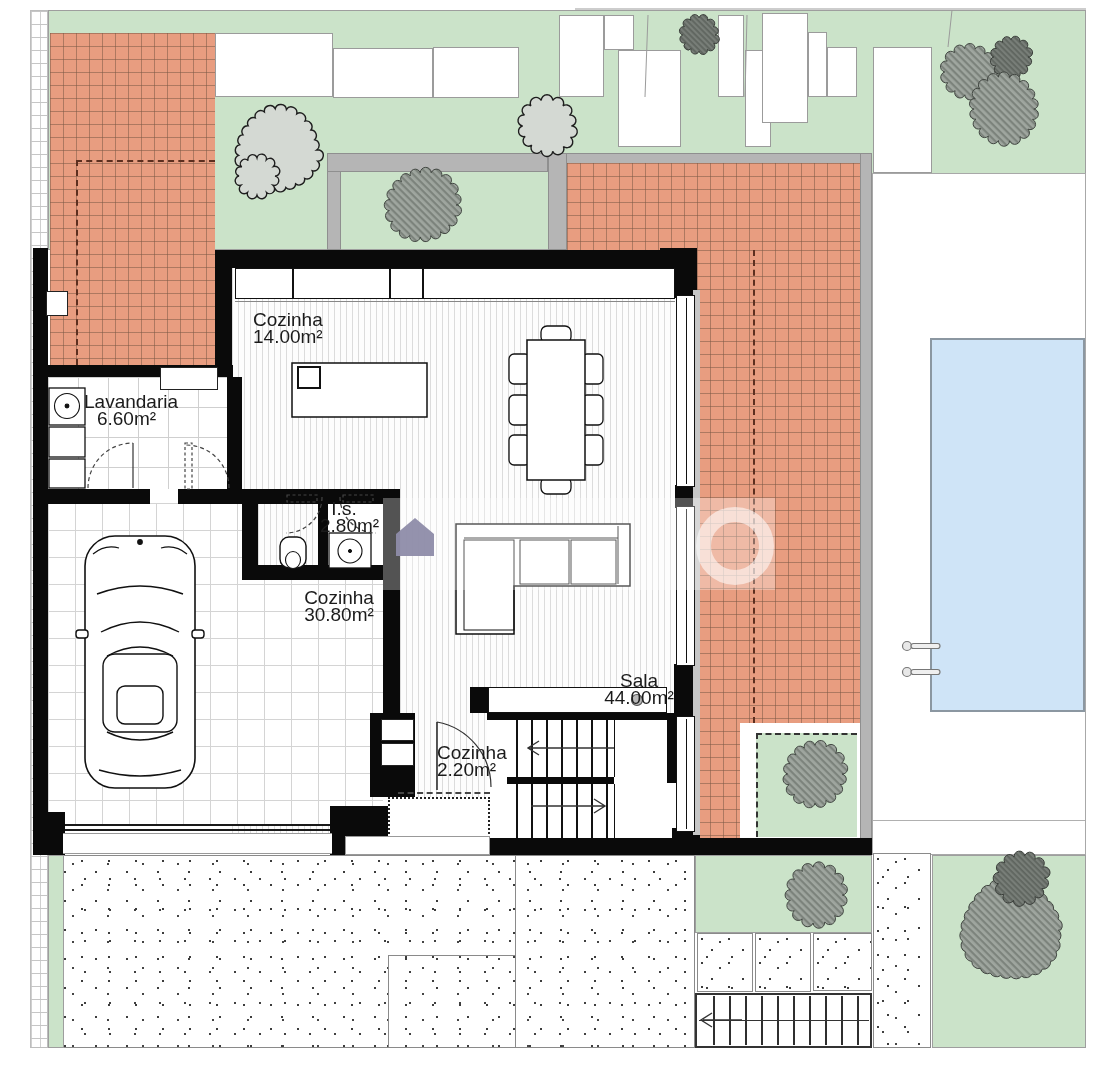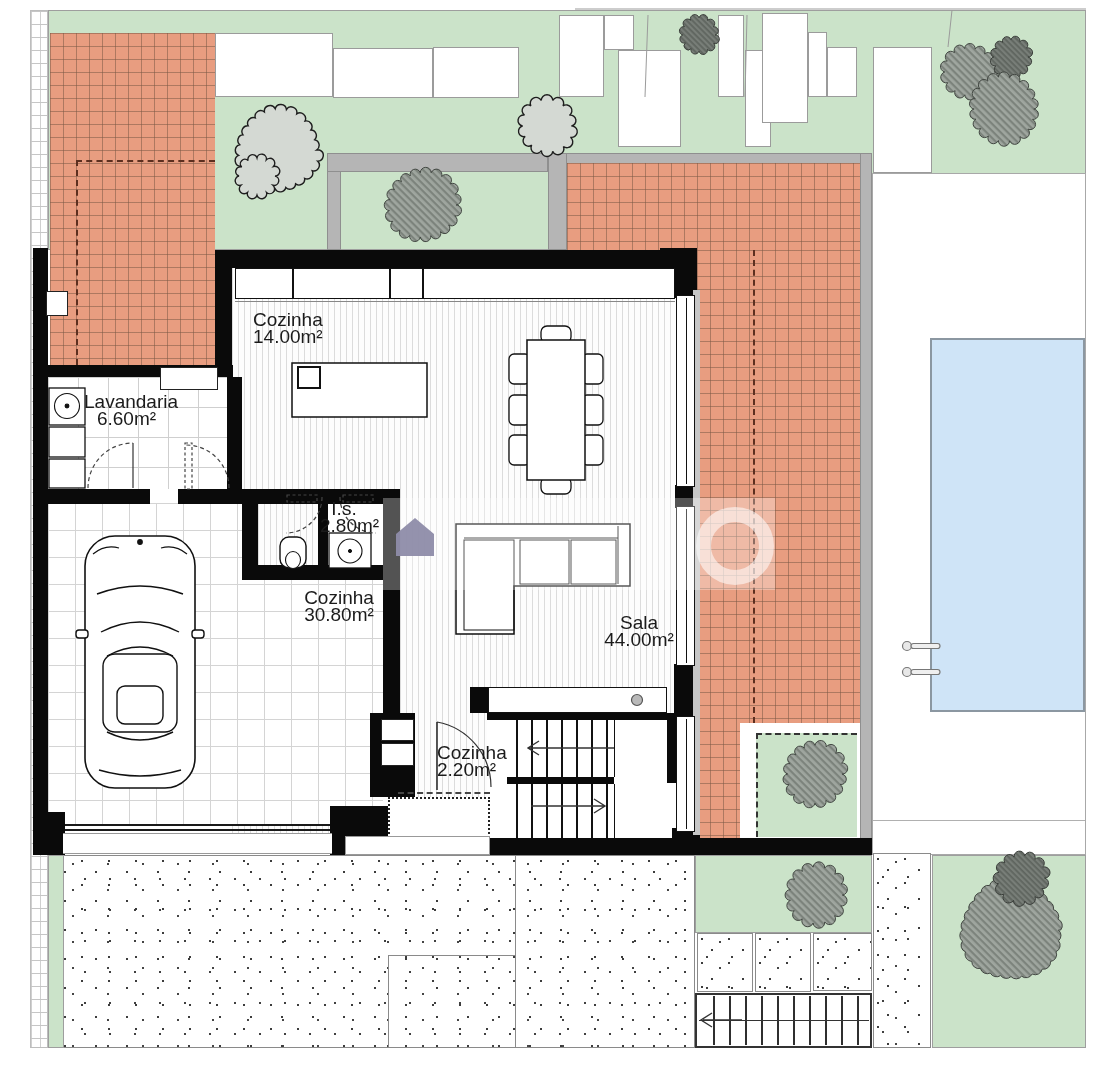--- a/index.html
+++ b/index.html
@@ -305,21 +305,21 @@
     <div>6.60m²</div>
   </div>
   <div class="lbl c" style="left:320px;top:500px;width:48px;">
     <div>I.s.</div>
     <div>2.80m²</div>
   </div>
   <div class="lbl c" style="left:300px;top:589px;width:78px;">
     <div>Cozinha</div>
     <div>30.80m²</div>
   </div>
-  <div class="lbl c" style="left:600px;top:614px;width:78px;">
+  <div class="lbl c" style="left:600px;top:672px;width:78px;">
     <div>Sala</div>
     <div>44.00m²</div>
   </div>
   <div class="lbl" style="left:437px;top:744px;width:70px;">
     <div>Cozinha</div>
     <div>2.20m²</div>
   </div>
 
 </div>
 

